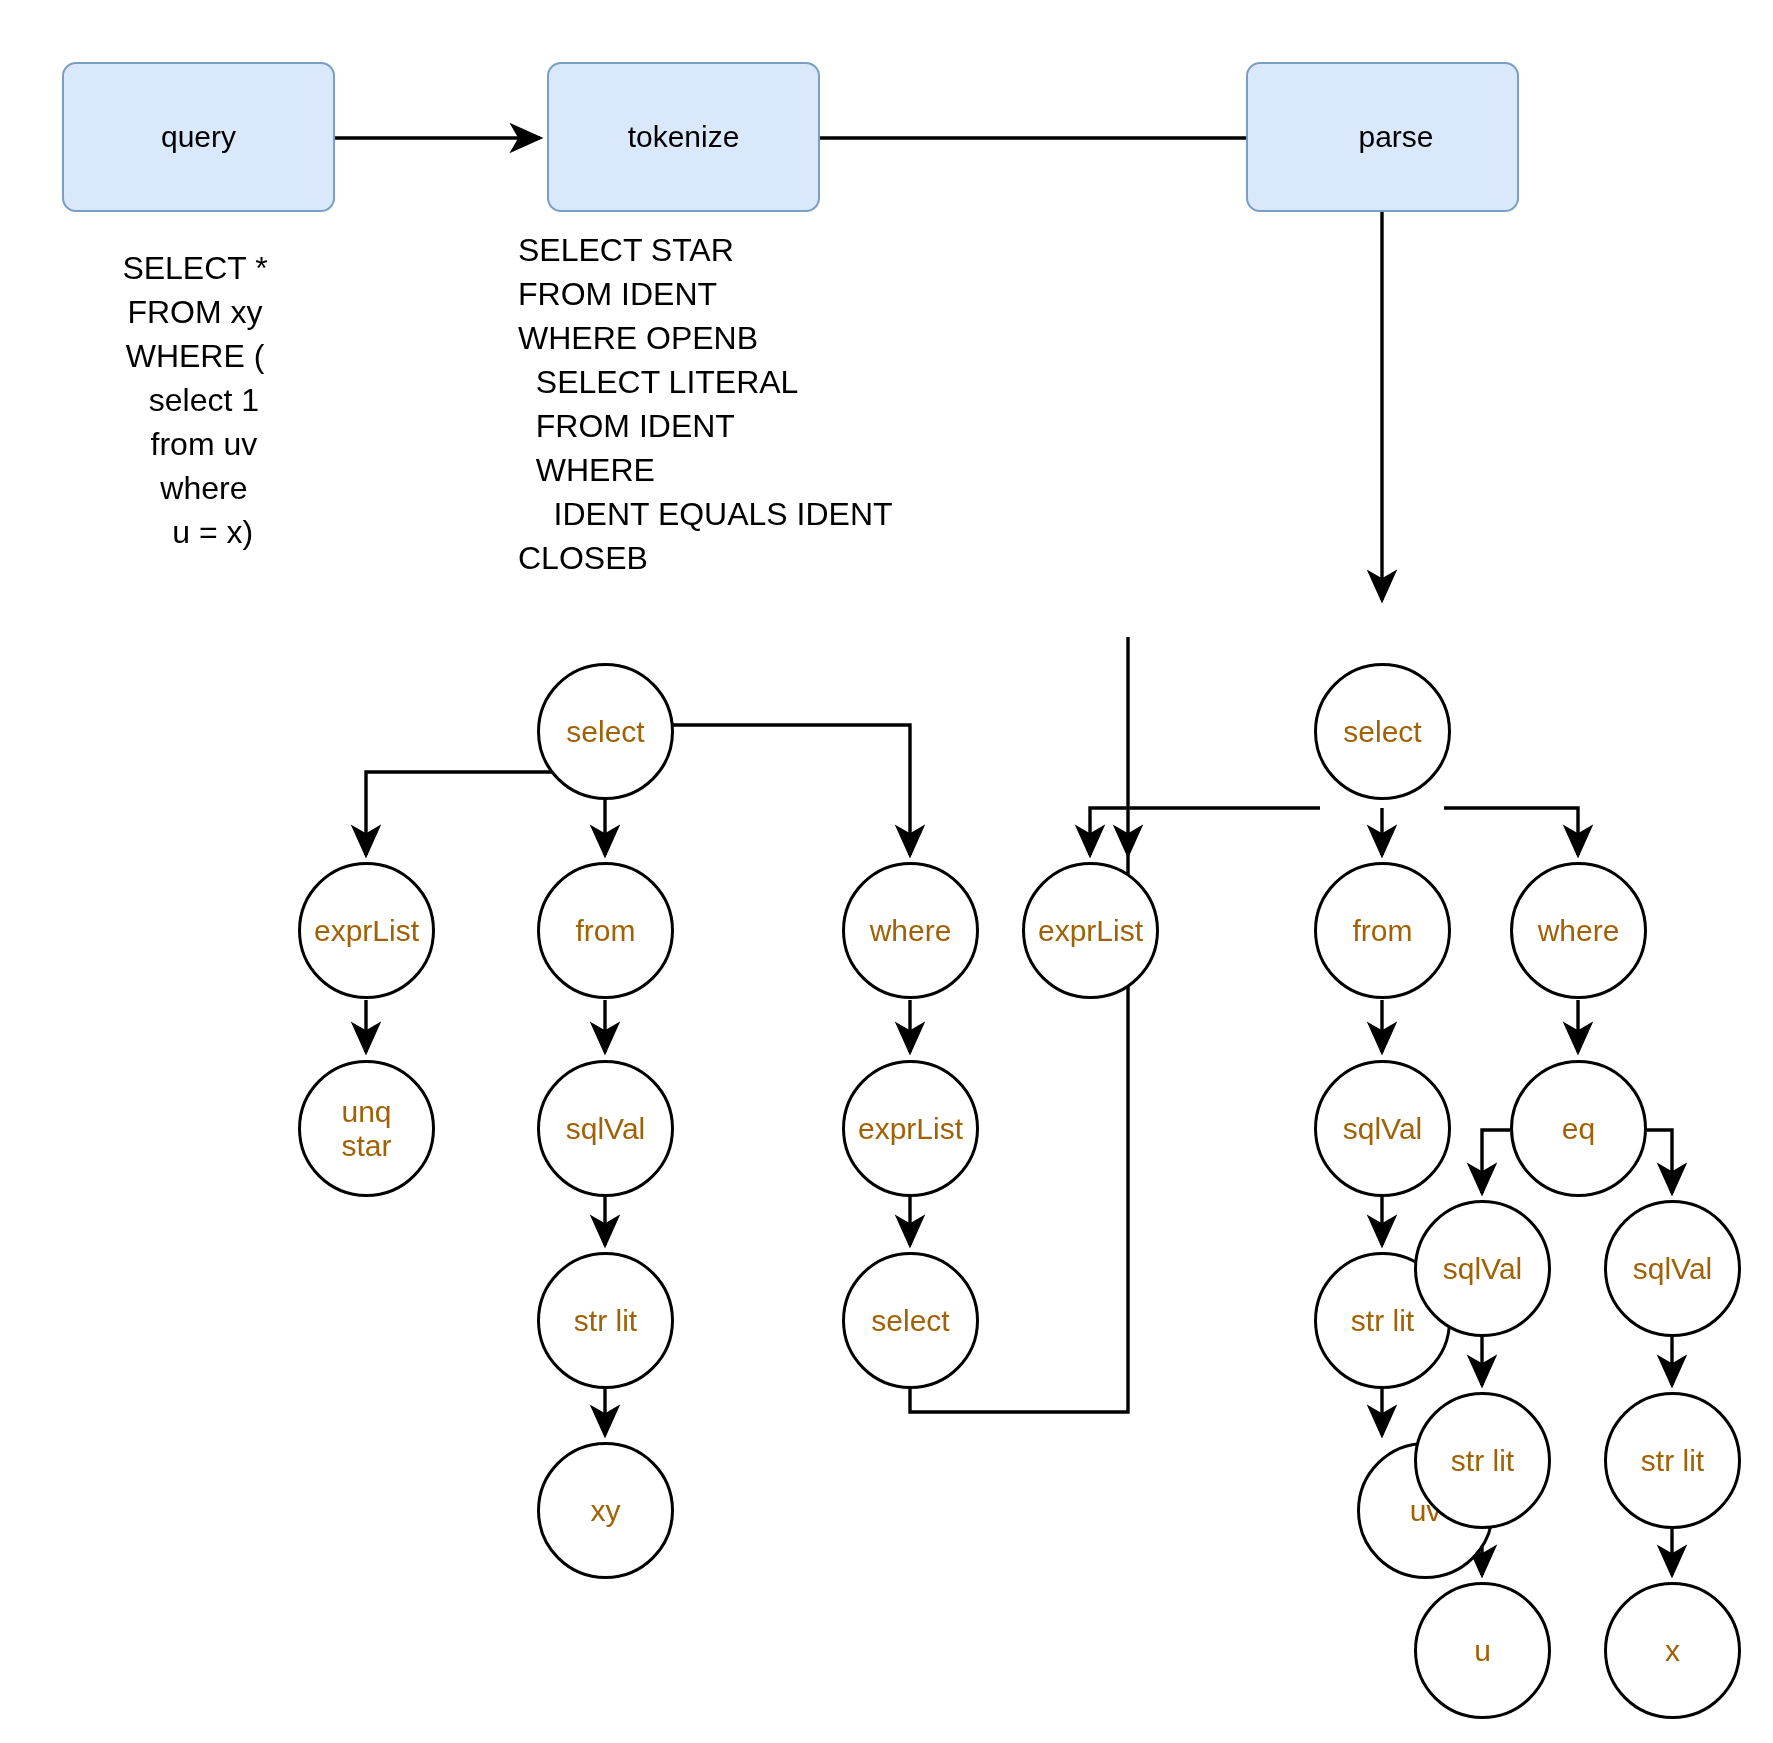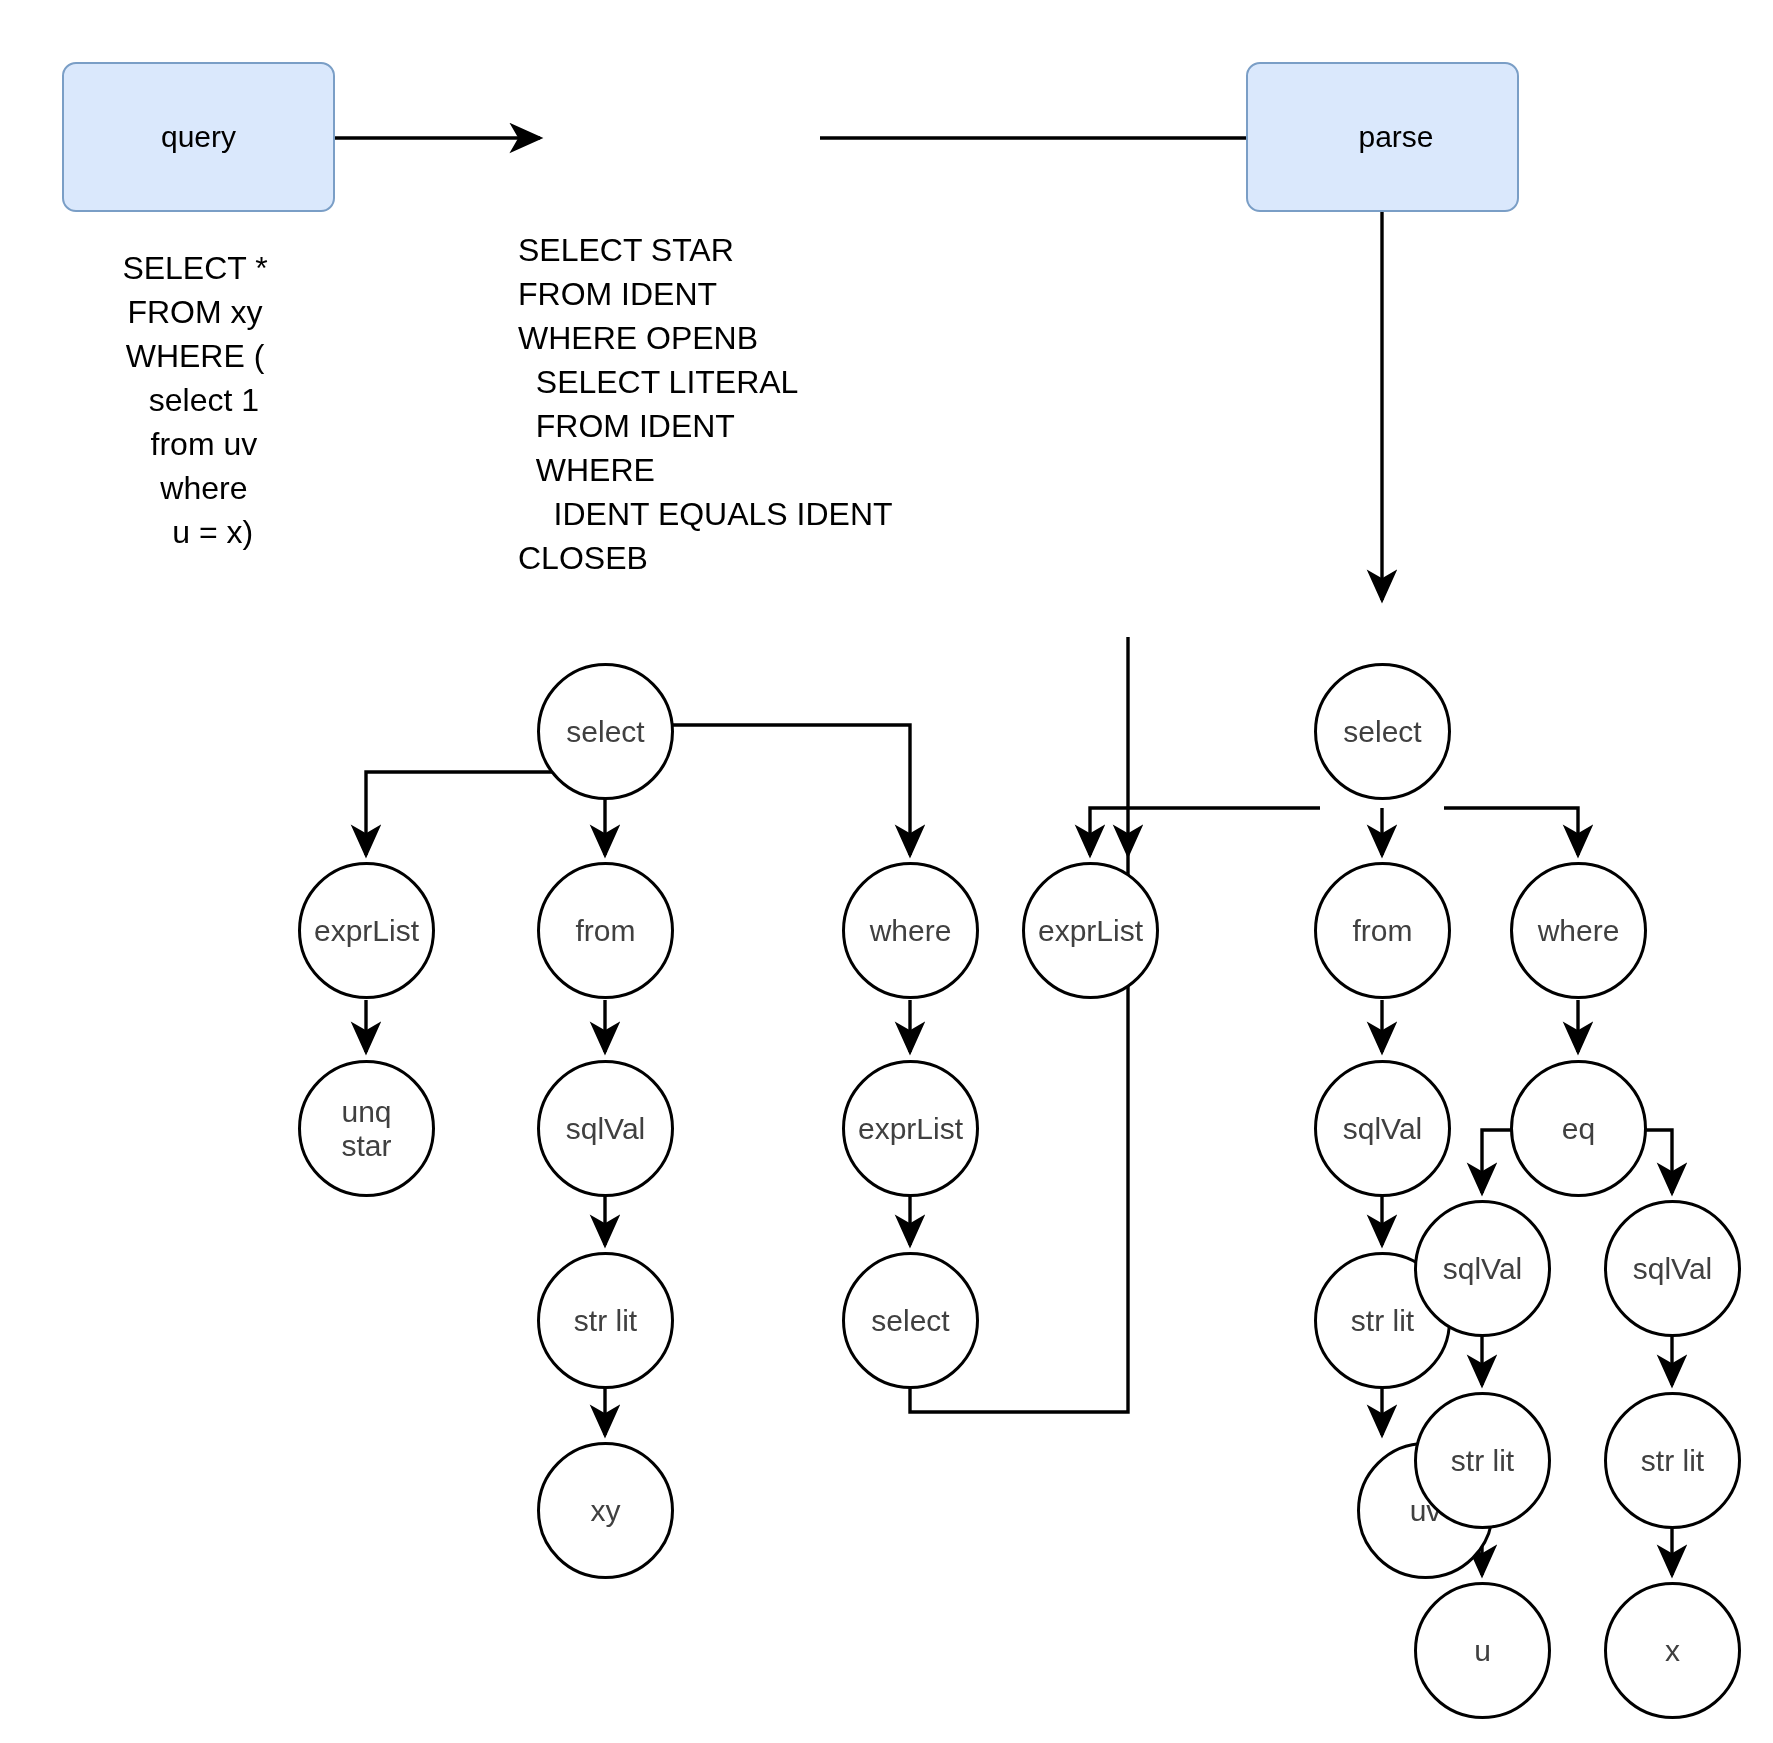--- a/index.html
+++ b/index.html
@@ -58,21 +58,21 @@
     border-radius: 50%;
     background: #ffffff;
     display: flex;
     align-items: center;
     justify-content: center;
     box-sizing: border-box;
     text-align: center;
   }
   .node .node-label {
     font-size: 30px;
-    color: #404040;
+    color: #a16207;
     line-height: 34px;
     white-space: pre;
   }
 </style>
 </head>
 <body>
 
 <div id="stage">
 
   <svg class="edges" viewBox="0 0 1773 1743" xmlns="http://www.w3.org/2000/svg">
@@ -116,20 +116,23 @@
       <path d="M1482,1522 L1482,1575"></path>
       <path d="M1672,1330 L1672,1385"></path>
       <path d="M1672,1522 L1672,1575"></path>
     </g>
   </svg>
 
   <div class="proc-box" style="left:62px; top:62px; width:273px; height:150px;">
     <span>query</span>
   </div>
 
+  <div class="proc-box" style="left:547px; top:62px; width:273px; height:150px;">
+    <span>tokenize</span>
+  </div>
 
   <div class="proc-box" style="left:1246px; top:62px; width:273px; height:150px;padding-left:27px;">
     <span>parse</span>
   </div>
 
   <div class="code-block" style="left:95px; top:246px; text-align:center; width:200px;">SELECT *
 FROM xy
 WHERE (
   select 1
   from uv

